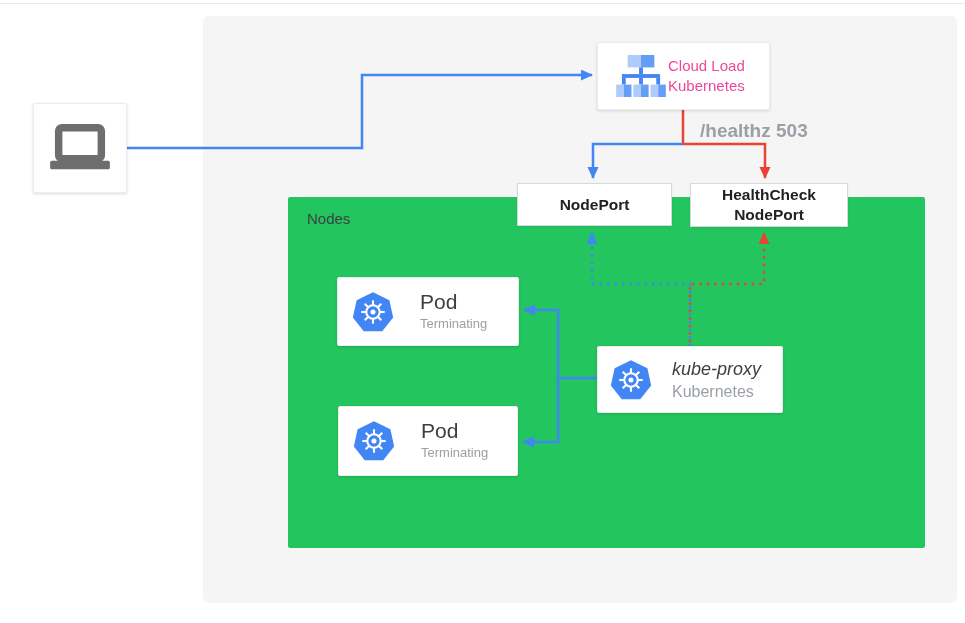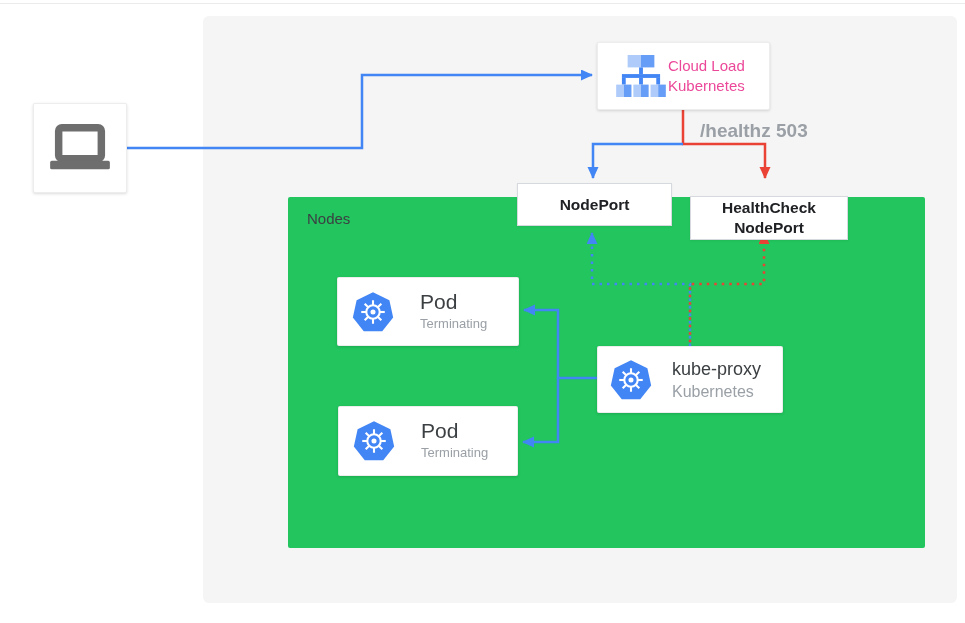--- a/index.html
+++ b/index.html
@@ -21,27 +21,27 @@
   .client-card{left:33px;top:103px;width:94px;height:90px;justify-content:center;}
   .clb-card{left:597px;top:42px;width:173px;height:68px;padding-left:16px;}
   .clb-text{font-size:15px;line-height:20px;color:#ec4899;}
   .port-box{
     position:absolute;background:#ffffff;border:1px solid #d6d9dd;z-index:3;
     display:flex;flex-direction:column;align-items:center;justify-content:center;
     font-weight:bold;color:#202124;font-size:15.5px;line-height:20px;box-sizing:border-box;
     box-shadow:0 1px 2px rgba(0,0,0,0.06);
   }
   .nodeport-box{left:517px;top:183px;width:155px;height:43px;}
-  .healthcheck-box{left:690px;top:196px;width:158px;height:44px;text-align:center;}
+  .healthcheck-box{left:690px;top:183px;width:158px;height:44px;text-align:center;}
   .pod-card-1{left:337px;top:277px;width:182px;height:69px;padding-left:14px;}
   .pod-card-2{left:338px;top:406px;width:180px;height:70px;padding-left:14px;}
   .kproxy-card{left:597px;top:346px;width:186px;height:67px;padding-left:12px;}
   .node-title{font-size:21px;line-height:23px;color:#3c4043;}
   .node-sub{font-size:13px;line-height:21px;color:#9aa0a6;}
-  .kproxy-title{font-size:18px;line-height:24px;color:#3c4043;}
+  .kproxy-title{font-size:18px;line-height:24px;color:#3c4043;font-style:italic;}
   .kproxy-sub{font-size:16px;line-height:22px;color:#9aa0a6;}
   .pod-text{margin-left:26px;}
   .kproxy-text{margin-left:20px;}
   .healthz-label{
     position:absolute;left:700px;top:120px;z-index:2;
     font-size:19px;font-weight:bold;color:#9aa0a6;white-space:nowrap;
   }
   .k8s-logo{flex:0 0 auto;}
 </style>
 </head>

